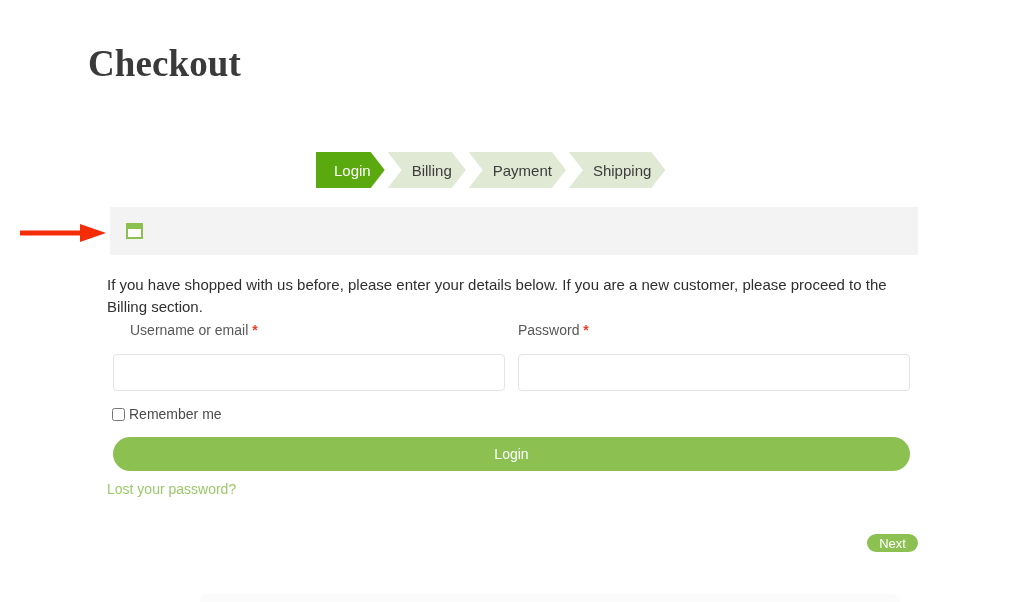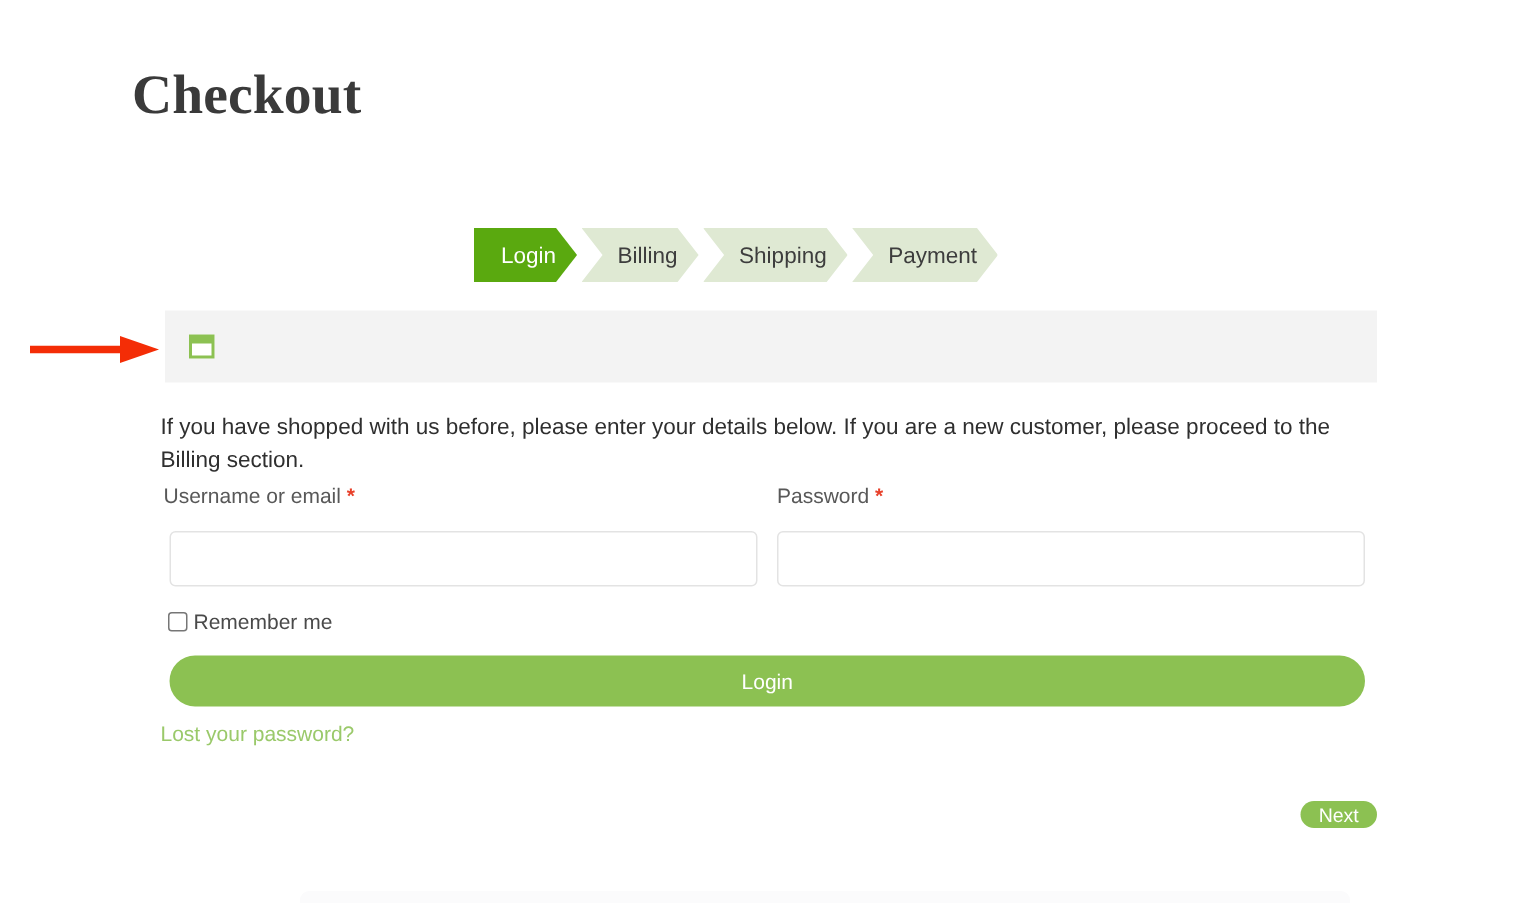--- a/index.html
+++ b/index.html
@@ -110,21 +110,21 @@
     width: 800px;
     font-size: 15px;
     line-height: 22px;
     color: #2f2f2f;
   }
   .field-label {
     position: absolute;
     font-size: 14px;
     color: #585858;
   }
-  .label-user { left: 109px; top: 322px; }
+  .label-user { left: 130px; top: 322px; }
   .label-pass { left: 518px; top: 322px; }
   .req { color: #e8402a; font-weight: bold; }
 
   .text-input {
     position: absolute;
     top: 354px;
     height: 37px;
     border: 1px solid #e3e3e3;
     border-radius: 4px;
     background: #fff;
@@ -208,24 +208,24 @@
 <div class="page-title">Checkout</div>
 
 <div class="steps">
   <div class="step active">
     <span>Login</span>
   </div>
   <div class="step">
     <span>Billing</span>
   </div>
   <div class="step">
+    <span>Payment</span>
+  </div>
+  <div class="step">
     <span>Shipping</span>
-  </div>
-  <div class="step">
-    <span>Payment</span>
   </div>
 </div>
 
 <svg class="arrow" viewBox="0 0 92 22">
   <line x1="2" y1="11" x2="68" y2="11" stroke="#f42d06" stroke-width="5"></line>
   <polygon points="62,2 88,11 62,20" fill="#f42d06"></polygon>
 </svg>
 
 <div class="info-bar">
   <span class="note-icon"></span>

